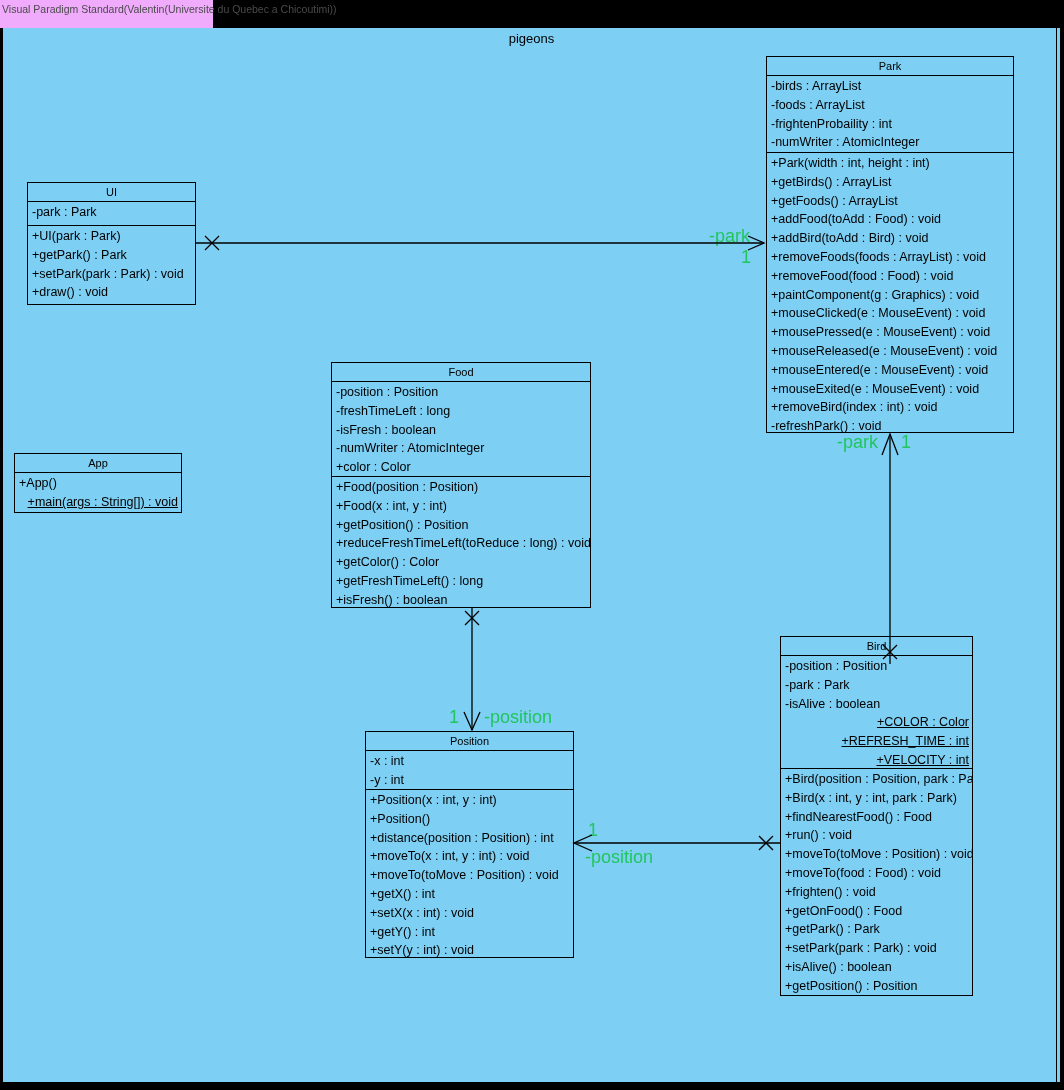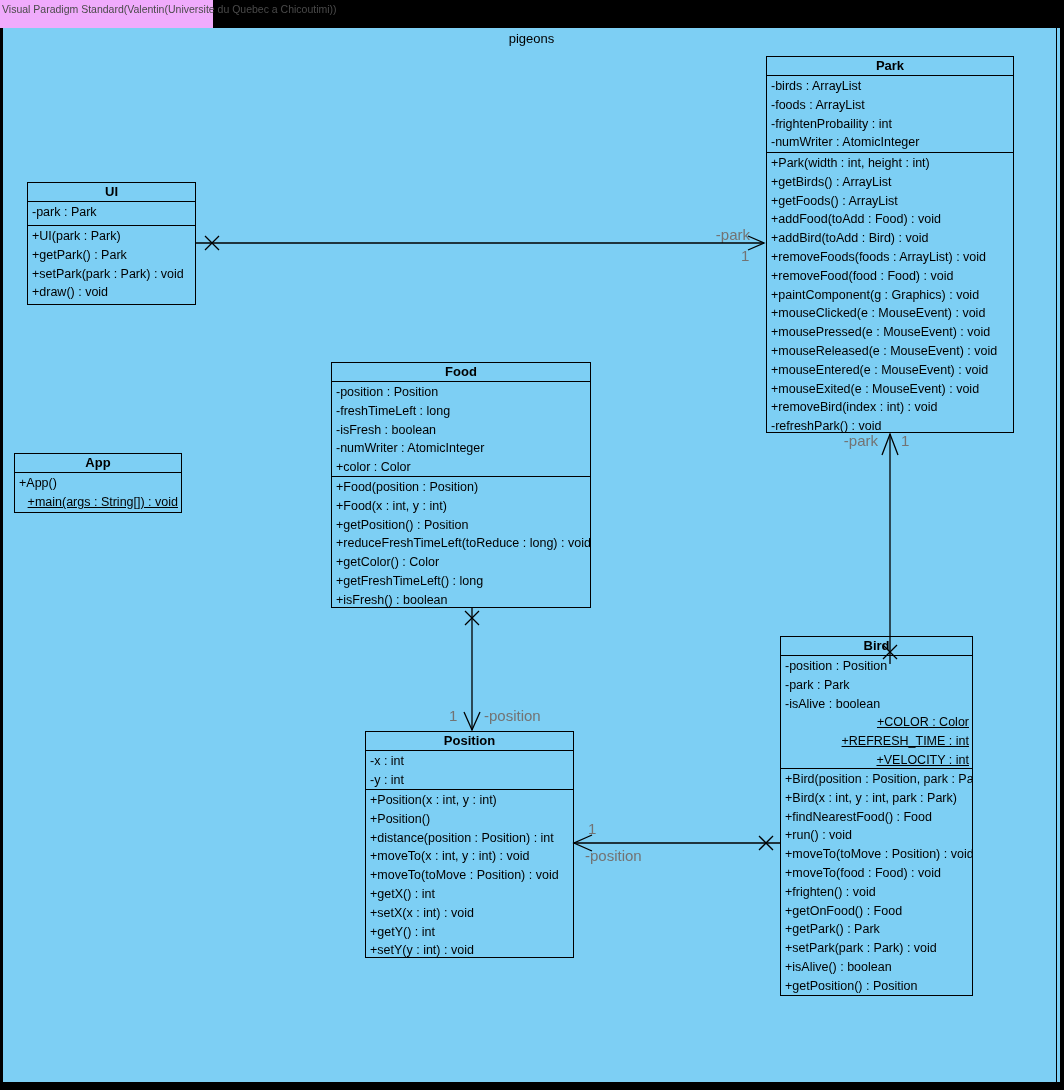--- a/index.html
+++ b/index.html
@@ -25,32 +25,32 @@
   .diagram-title{
     position:absolute;left:0;top:3px;width:100%;text-align:center;
     font-size:13px;color:#000;
   }
   .cls{
     position:absolute;background:#7DCFF4;border:1px solid #000;
     box-sizing:border-box;display:flex;flex-direction:column;z-index:2;
   }
   .cls-title{
     height:19px;line-height:18px;border-bottom:1px solid #000;
-    font-weight:bold;font-size:13px;text-align:center;flex:none;
+    font-weight:normal;font-size:11px;text-align:center;flex:none;
     box-sizing:border-box;
   }
   .cls-attrs{border-bottom:1px solid #000;flex:none;box-sizing:border-box;
     padding-top:1px;overflow:hidden;}
   .cls-methods{flex:1;box-sizing:border-box;padding-top:1px;overflow:hidden;}
   .member{
     font-size:12.5px;line-height:18.8px;padding:0 3px 0 4px;white-space:nowrap;
   }
   .member.u{text-decoration:underline;text-align:right;}
   .conn-label{
-    position:absolute;font-size:15px;color:#737373;z-index:3;white-space:nowrap;
+    position:absolute;font-size:18px;color:#22c55e;z-index:3;white-space:nowrap;
   }
   .ra{text-align:right;}
   svg.overlay{
     position:absolute;left:0;top:0;width:1064px;height:1090px;z-index:4;
     pointer-events:none;
   }
   svg.overlay line, svg.overlay path{stroke:#000;stroke-width:1.3;fill:none;}
 </style>
 </head>
 <body>

